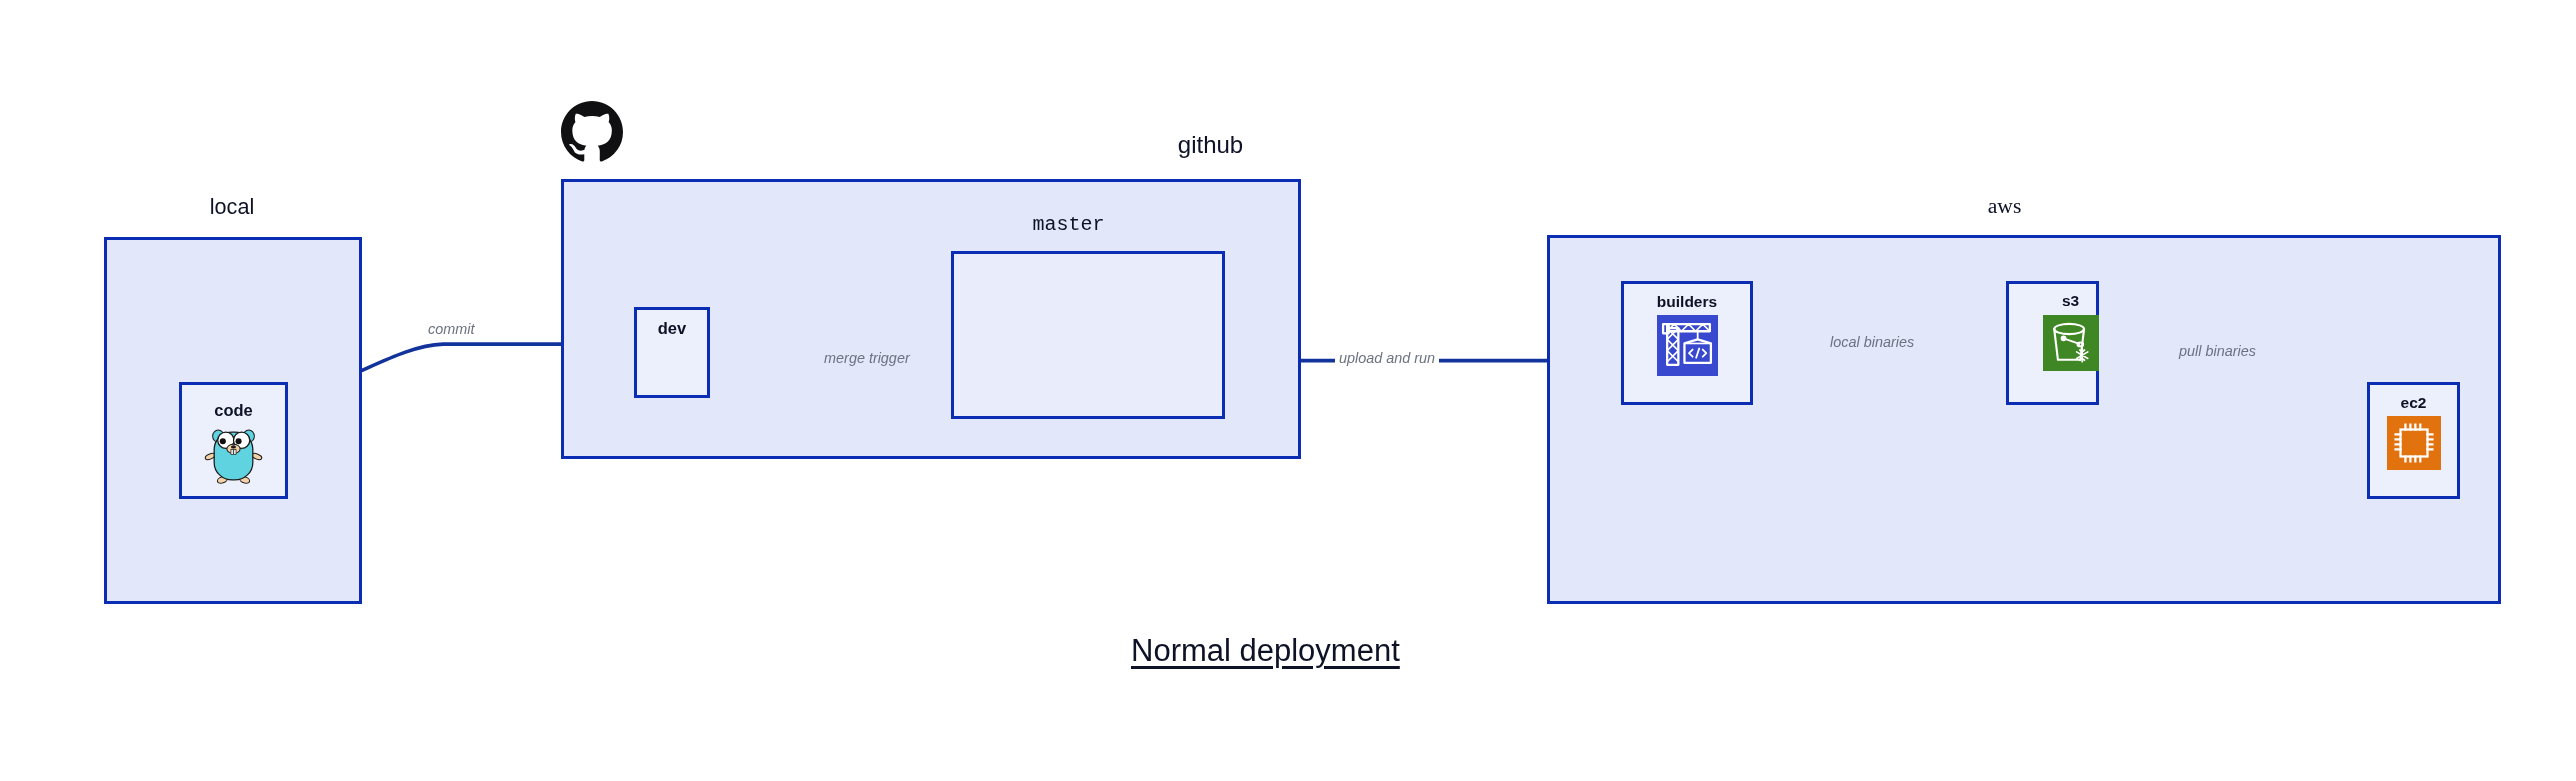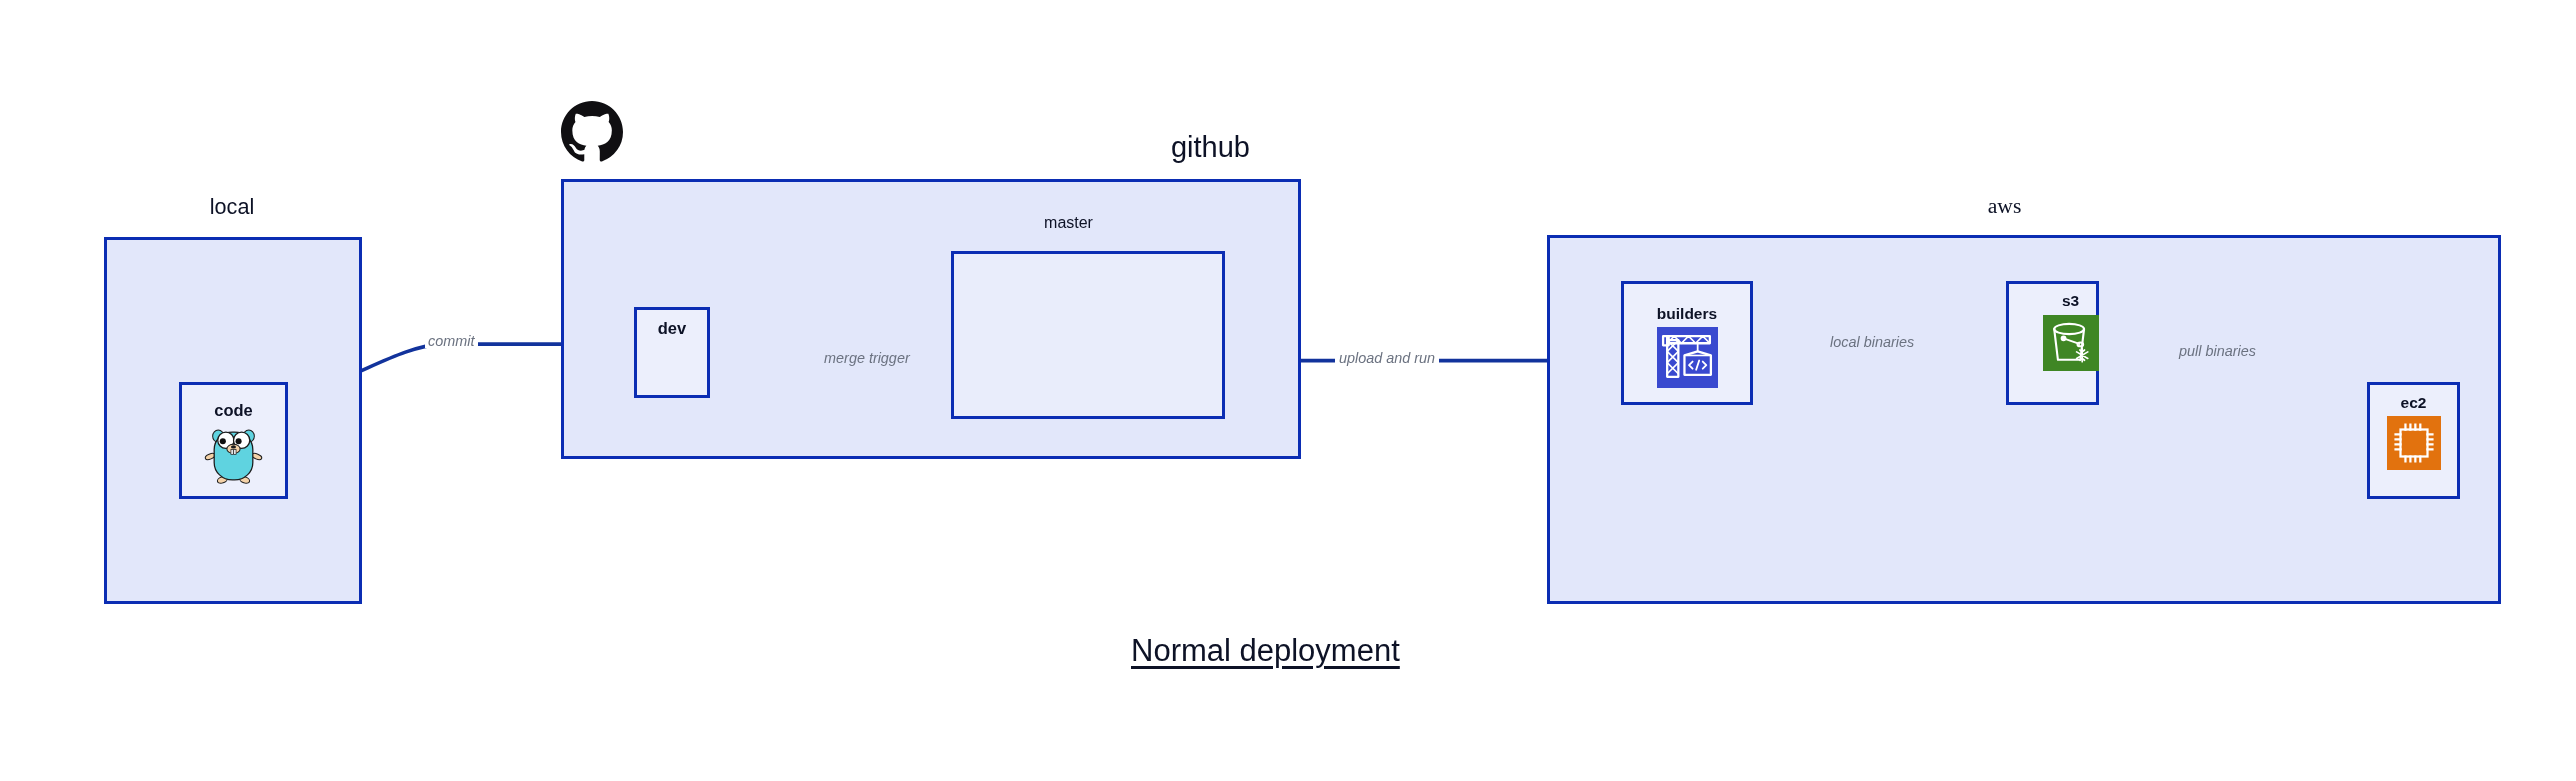--- a/index.html
+++ b/index.html
@@ -152,38 +152,38 @@
       <ellipse cx="60" cy="45" rx="5" ry="3.4" fill="#1c1c1c"></ellipse>
       <rect x="55" y="50" width="4.5" height="10" fill="#ffffff" stroke="#1c1c1c" stroke-width="1.4"></rect>
       <rect x="60.5" y="50" width="4.5" height="10" fill="#ffffff" stroke="#1c1c1c" stroke-width="1.4"></rect>
     </svg>
   </div>
 
   <svg id="github-logo" viewBox="0 0 16 16" xmlns="http://www.w3.org/2000/svg" style="left:561px; top:101px;">
     <path fill="#100f12" d="M8 0C3.58 0 0 3.58 0 8c0 3.54 2.29 6.53 5.47 7.59.4.07.55-.17.55-.38 0-.19-.01-.82-.01-1.49-2.01.37-2.53-.49-2.69-.94-.09-.23-.48-.94-.82-1.13-.28-.15-.68-.52-.01-.53.63-.01 1.08.58 1.23.82.72 1.21 1.87.87 2.33.66.07-.52.28-.87.51-1.07-1.78-.2-3.64-.89-3.64-3.95 0-.87.31-1.59.82-2.15-.08-.2-.36-1.02.08-2.12 0 0 .67-.21 2.2.82.64-.18 1.32-.27 2-.27s1.36.09 2 .27c1.53-1.04 2.2-.82 2.2-.82.44 1.1.16 1.92.08 2.12.51.56.82 1.27.82 2.15 0 3.07-1.87 3.75-3.65 3.95.29.25.54.73.54 1.48 0 1.07-.01 1.93-.01 2.2 0 .21.15.46.55.38A8.01 8.01 0 0 0 16 8c0-4.42-3.58-8-8-8z"></path>
   </svg>
 
-  <div class="zone-label" style="left:1128px; top:133px; width:165px; font-size:29px;">github</div>
+  <div class="zone-label" style="left:1128px; top:133px; width:165px; font-size:24px;">github</div>
 
   <div class="zone" style="left:561px; top:179px; width:740px; height:280px;"></div>
 
-  <div class="zone-label" style="left:976px; top:215px; width:185px; font-size:16px;">master</div>
+  <div class="zone-label" style="left:976px; top:215px; width:185px; font-size:20px;font-family:Liberation Mono, monospace;">master</div>
 
   <div class="zone inner" style="left:951px; top:251px; width:274px; height:168px;"></div>
 
   <div class="node" style="left:634px; top:307px; width:76px; height:91px; padding-top:10.3px;">
     <div class="node-label" style="font-size:16.5px;">dev</div>
   </div>
 
 
   <div class="zone-label" style="left:1927px; top:196px; width:155px; font-size:21.6px;font-family:Liberation Serif, serif;">aws</div>
 
   <div class="zone" style="left:1547px; top:235px; width:954px; height:369px;"></div>
 
-  <div class="node" style="left:1621px; top:281px; width:132px; height:124px; padding-top:22px;">
+  <div class="node" style="left:1621px; top:281px; width:132px; height:124px; padding-top:10px;">
     <div class="node-label" style="font-size:15.5px;">builders</div>
     <svg class="node-icon" width="61" height="61" viewBox="0 0 120 120" xmlns="http://www.w3.org/2000/svg" style="margin-top:5.2px;">
       <rect x="0" y="0" width="120" height="120" fill="#3949cf"></rect>
       <g fill="none" stroke="#ffffff" stroke-width="4.5" stroke-linejoin="round">
 
         <rect x="20" y="26" width="22" height="72"></rect>
         <path d="M20 26 L42 48 M42 26 L20 48 M20 48 L42 70 M42 48 L20 70 M20 70 L42 92 M42 70 L20 92" stroke-width="3.2"></path>
 
         <rect x="12" y="18" width="11" height="18"></rect>
 
@@ -232,21 +232,21 @@
 
         <path d="M41 90 L41 101 M52 90 L52 101 M63 90 L63 101 M74 90 L74 101"></path>
 
         <path d="M30 41 L19 41 M30 52 L19 52 M30 63 L19 63 M30 74 L19 74"></path>
 
         <path d="M90 41 L101 41 M90 52 L101 52 M90 63 L101 63 M90 74 L101 74"></path>
       </g>
     </svg>
   </div>
 
-  <div class="edge-label" style="left:425px; top:334px; font-size:14.4px; padding:0 3.1px;">commit</div>
+  <div class="edge-label" style="left:425px; top:322px; font-size:14.4px; padding:0 3.1px;">commit</div>
 
   <div class="edge-label on-zone" style="left:820px; top:351px; font-size:14.4px; padding:0 4.1px;">merge trigger</div>
 
   <div class="edge-label" style="left:1335px; top:351px; font-size:14.4px; padding:0 4.1px;">upload and run</div>
 
   <div class="edge-label on-zone" style="left:1826px; top:335px; font-size:14.4px; padding:0 4.1px;">local binaries</div>
 
   <div class="edge-label on-zone" style="left:2175px; top:344px; font-size:14.4px; padding:0 4.1px;">pull binaries</div>
 
   <div id="diagram-title" style="left:1131px; top:635px; font-size:31px;text-decoration:underline;">Normal deployment</div>

